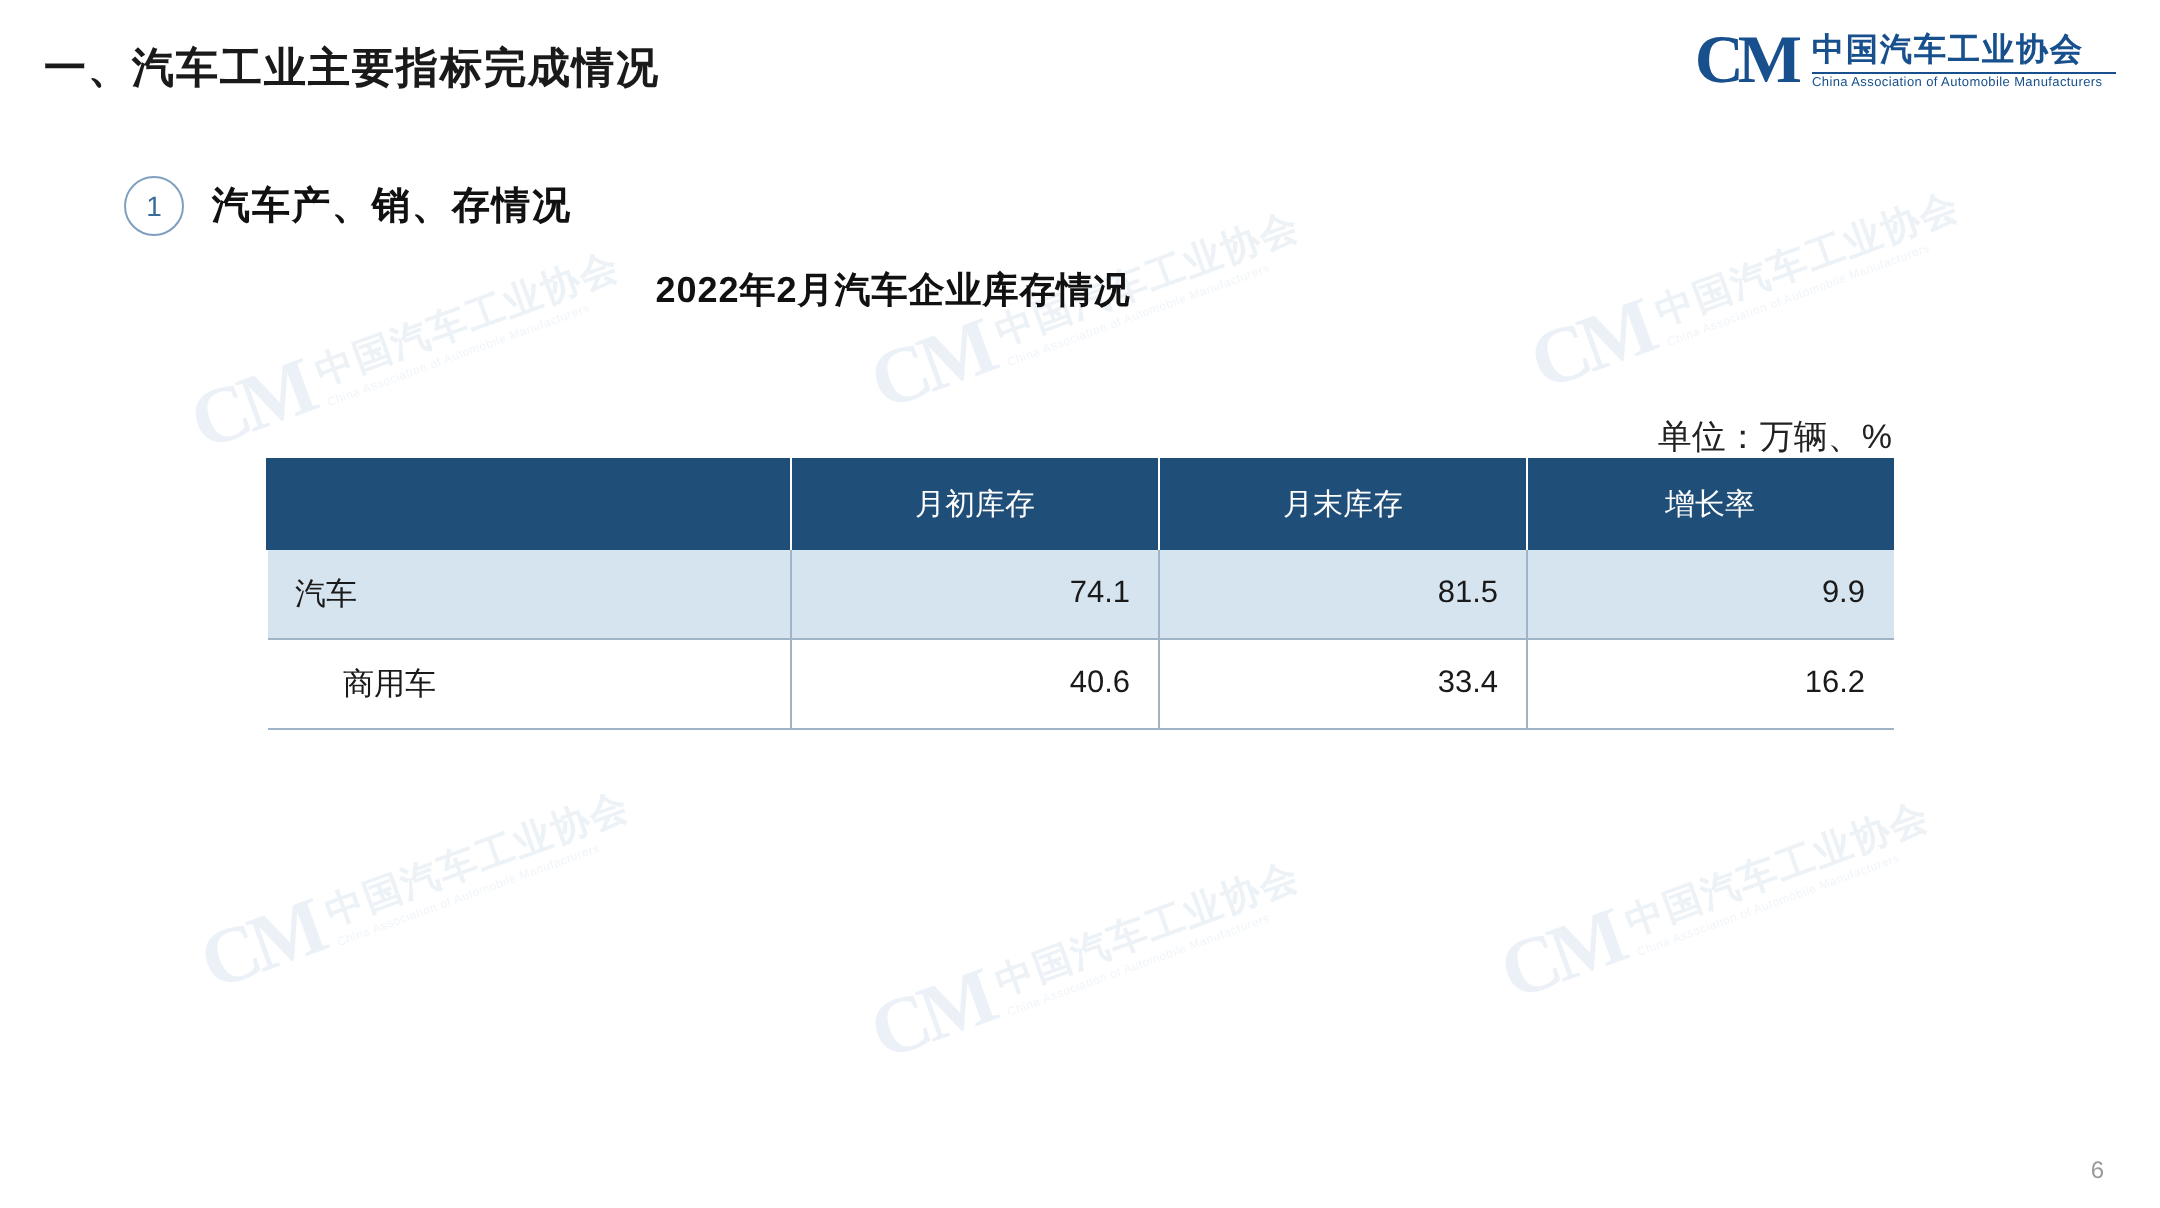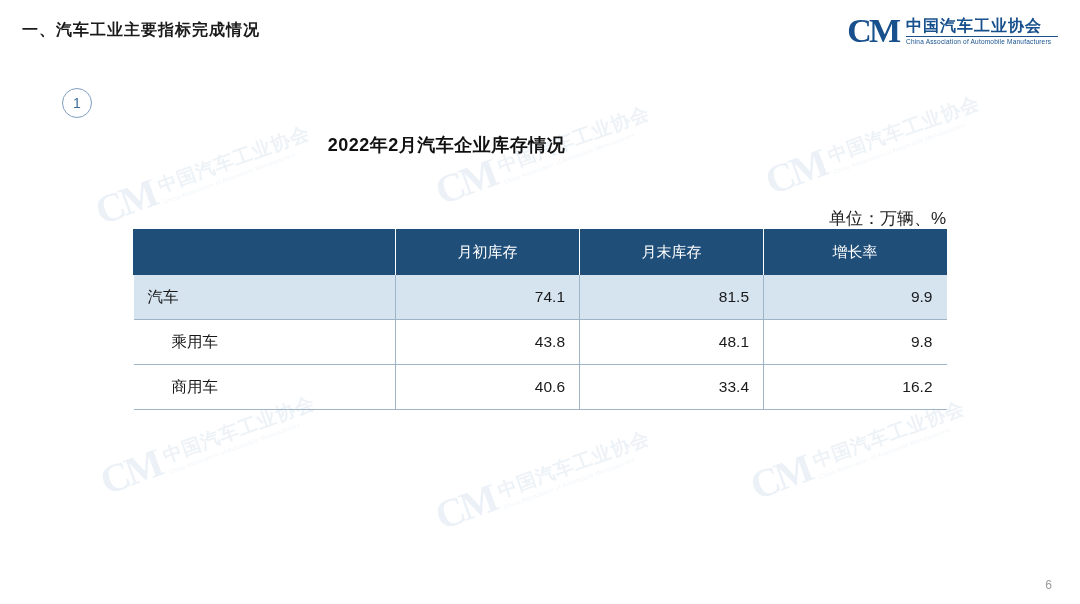--- a/index.html
+++ b/index.html
@@ -51,21 +51,21 @@
     letter-spacing: 0.3px;
     display: block;
   }
   .wm .wm-stack { display: flex; flex-direction: column; }
 
   
   .slide-header {
     position: absolute;
     top: 20px;
     left: 22px;
-    font-size: 16px;
+    font-size: 21px;
     font-weight: bold;
     color: #1a1a1a;
     letter-spacing: 1px;
     z-index: 3;
   }
 
   
   .logo-box {
     position: absolute;
     top: 14px;
@@ -264,20 +264,21 @@
   <span class="logo-mark">CM</span>
   <span class="logo-texts">
     <span class="logo-cn">中国汽车工业协会</span>
     <span class="logo-rule"></span>
     <span class="logo-en">China Association of Automobile Manufacturers</span>
   </span>
 </div>
 
 <div class="section-row">
   <span class="section-badge">1</span>
+  <span class="section-title">汽车产、销、存情况</span>
 </div>
 
 <div class="table-title">2022年2月汽车企业库存情况</div>
 
 <div class="unit-note">单位：万辆、%</div>
 
 <div class="table-wrap">
   <table class="data-table">
     <colgroup>
       <col style="width:262px">
@@ -294,26 +295,20 @@
       </tr>
     </thead>
     <tbody>
       <tr class="highlight">
         <td class="label">汽车</td>
         <td>74.1</td>
         <td>81.5</td>
         <td>9.9</td>
       </tr>
       <tr>
-        <td class="label"><span class="indent-1">乘用车</span></td>
-        <td>43.8</td>
-        <td>48.1</td>
-        <td>9.8</td>
-      </tr>
-      <tr>
         <td class="label"><span class="indent-2">商用车</span></td>
         <td>40.6</td>
         <td>33.4</td>
         <td>16.2</td>
       </tr>
     </tbody>
   </table>
 </div>
 
 <div class="page-num">6</div>

